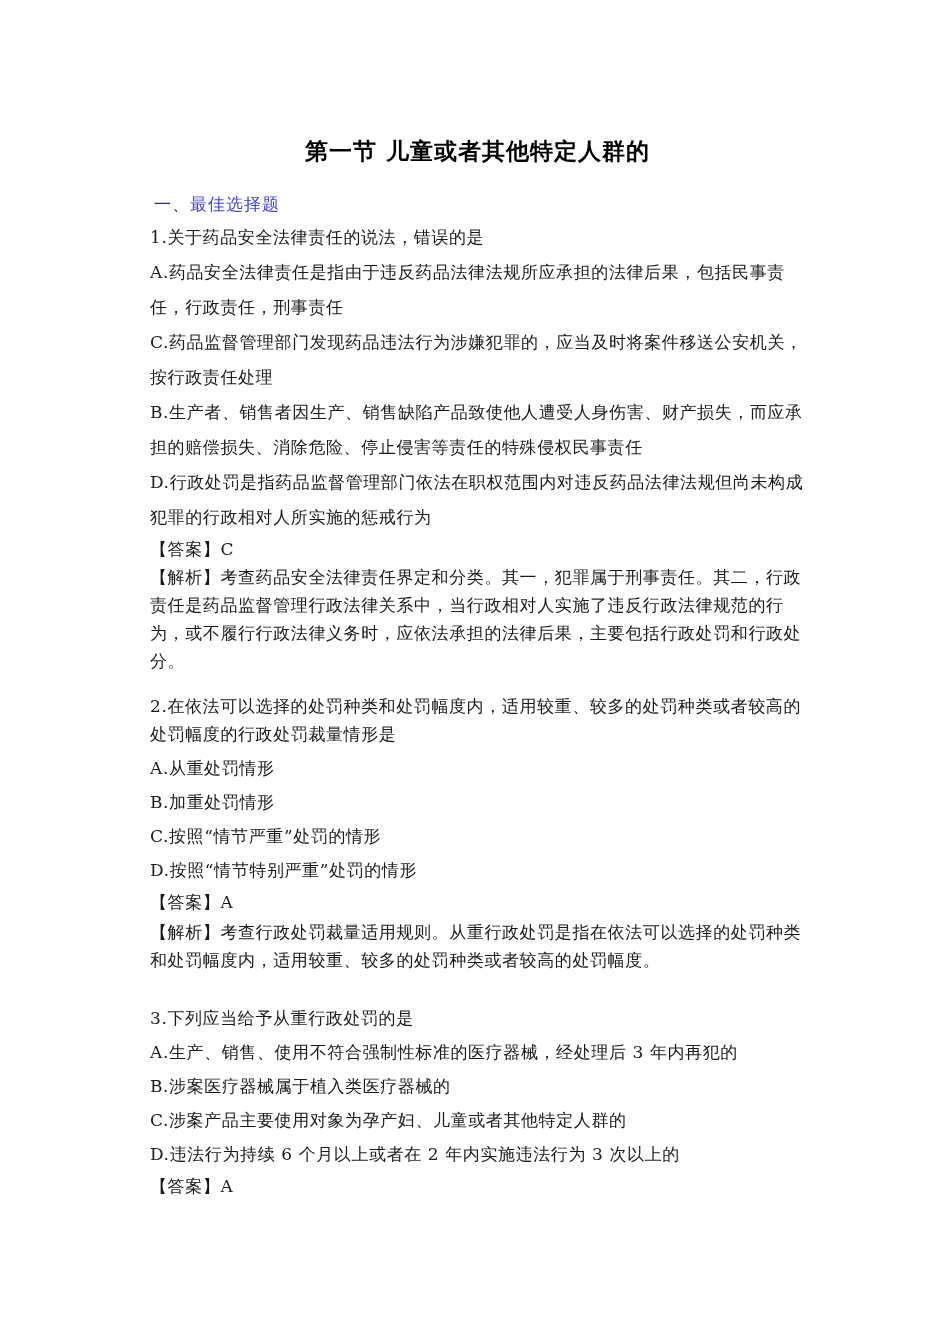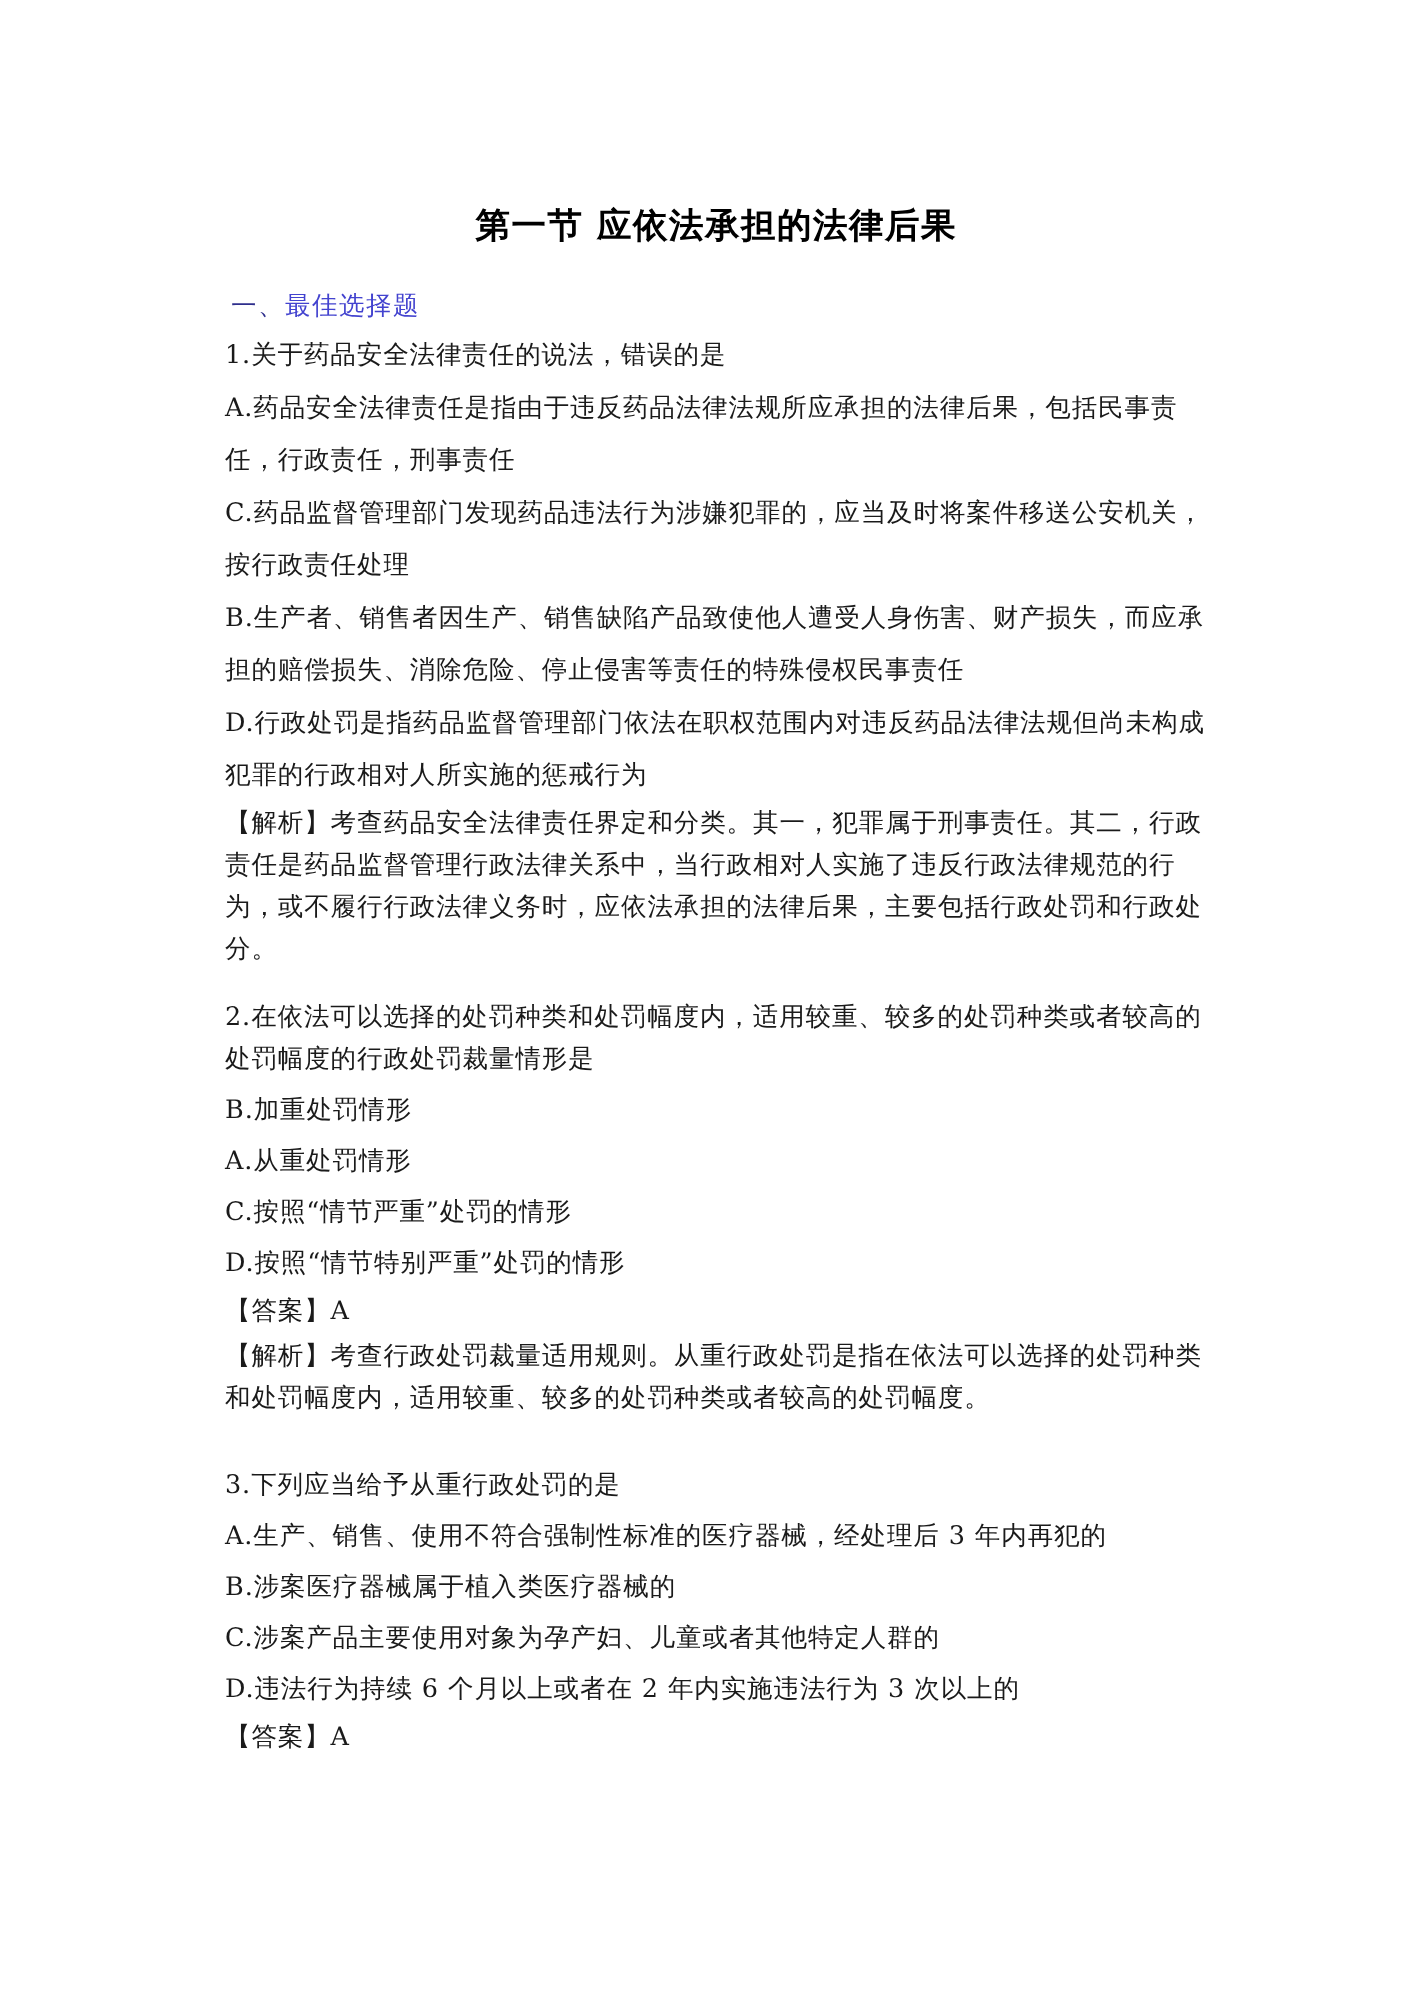--- a/index.html
+++ b/index.html
@@ -54,37 +54,38 @@
   .analysis { line-height: 28px; }
   .q2 .analysis { margin-top: 2px; }
   .q2 { margin-top: 17px; }
   .q3 { margin-top: 30px; }
 </style>
 </head>
 <body>
 
 <div class="page">
 
-  <h1 class="doc-title">第一节 应依法承担的法律后果</h1>
+  <h1 class="doc-title">第一节 儿童或者其他特定人群的</h1>
 
   <div class="section-heading"><span style="color: rgb(46, 46, 140);">一、</span><span style="color: rgb(67, 67, 207);">最佳选择题</span></div>
 
   <section class="question q1">
     <p class="stem">1.关于药品安全法律责任的说法，错误的是</p>
     <p class="option">A.药品安全法律责任是指由于违反药品法律法规所应承担的法律后果，包括民事责任，行政责任，刑事责任</p>
     <p class="option">C.药品监督管理部门发现药品违法行为涉嫌犯罪的，应当及时将案件移送公安机关，按行政责任处理</p>
     <p class="option">B.生产者、销售者因生产、销售缺陷产品致使他人遭受人身伤害、财产损失，而应承担的赔偿损失、消除危险、停止侵害等责任的特殊侵权民事责任</p>
     <p class="option">D.行政处罚是指药品监督管理部门依法在职权范围内对违反药品法律法规但尚未构成犯罪的行政相对人所实施的惩戒行为</p>
+    <p class="answer-line"><span>【答案】</span><span>C</span></p>
     <p class="analysis"><span>【解析】</span><span>考查药品安全法律责任界定和分类。其一，犯罪属于刑事责任。其二，行政责任是药品监督管理行政法律关系中，当行政相对人实施了违反行政法律规范的行为，或不履行行政法律义务时，应依法承担的法律后果，主要包括行政处罚和行政处分。</span></p>
   </section>
 
   <section class="question q2">
     <p class="stem">2.在依法可以选择的处罚种类和处罚幅度内，适用较重、较多的处罚种类或者较高的处罚幅度的行政处罚裁量情形是</p>
+    <p class="option">A.从重处罚情形</p>
     <p class="option">B.加重处罚情形</p>
-    <p class="option">A.从重处罚情形</p>
     <p class="option">C.按照“情节严重”处罚的情形</p>
     <p class="option">D.按照“情节特别严重”处罚的情形</p>
     <p class="answer-line"><span>【答案】</span><span>A</span></p>
     <p class="analysis"><span>【解析】</span><span>考查行政处罚裁量适用规则。从重行政处罚是指在依法可以选择的处罚种类和处罚幅度内，适用较重、较多的处罚种类或者较高的处罚幅度。</span></p>
   </section>
 
   <section class="question q3">
     <p class="stem">3.下列应当给予从重行政处罚的是</p>
     <p class="option">A.生产、销售、使用不符合强制性标准的医疗器械，经处理后 3 年内再犯的</p>
     <p class="option">B.涉案医疗器械属于植入类医疗器械的</p>

